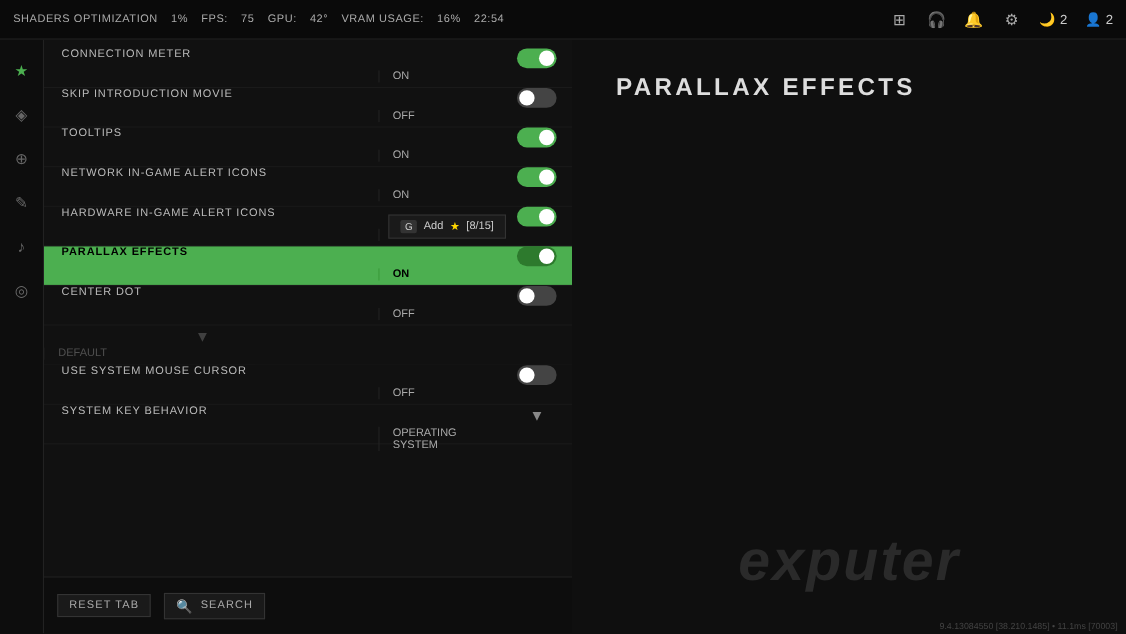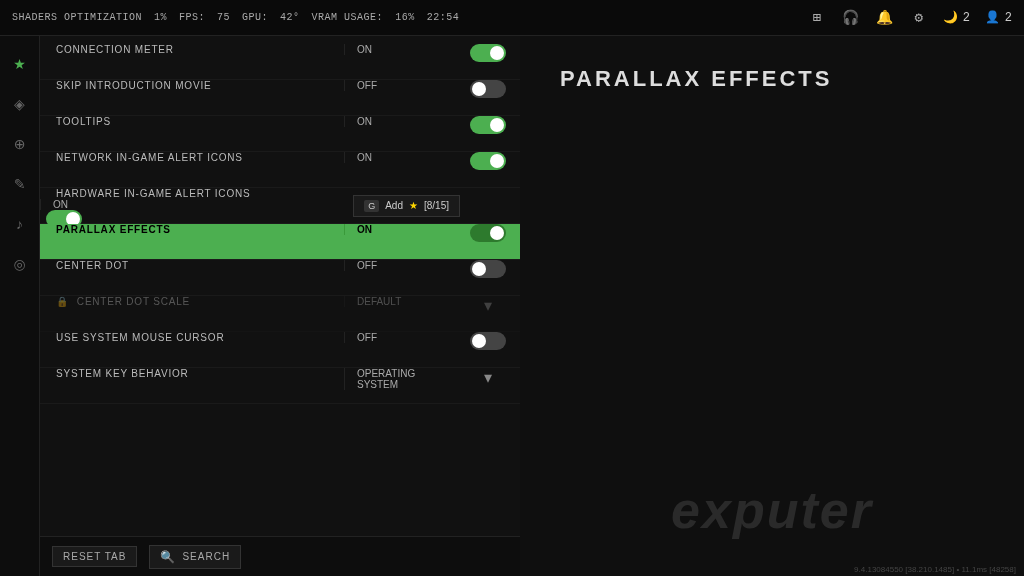--- a/index.html
+++ b/index.html
@@ -16,21 +16,20 @@
     
     .topbar {
       background: #0a0a0a;
       height: 36px;
       display: flex;
       align-items: center;
       padding: 0 12px;
       border-bottom: 1px solid #222;
       position: relative;
       z-index: 10;
-      font-family: Liberation Mono, monospace;
     }
     .topbar-left {
       display: flex;
       align-items: center;
       gap: 12px;
       font-size: 10px;
       color: #888;
       text-transform: uppercase;
       letter-spacing: 0.5px;
     }
@@ -152,20 +151,21 @@
       letter-spacing: 0.8px;
       color: #bbb;
     }
     .setting-value {
       width: 120px;
       padding: 0 12px;
       font-size: 10px;
       text-transform: uppercase;
       color: #aaa;
       border-left: 1px solid #222;
+      margin-top: 20px;
     }
     .setting-row.active .setting-value {
       border-left-color: #3a9a3a;
     }
 
     .toggle-control {
       width: 56px;
       display: flex;
       align-items: center;
       justify-content: center;
@@ -229,21 +229,21 @@
     .tooltip-popup .kbd {
       background: #333;
       padding: 1px 4px;
       border-radius: 2px;
       font-size: 9px;
     }
     .star { color: #FFD700; }
 
     
     .bottom-bar {
-      height: 40px;
+      height: 52px;
       background: #0d0d0d;
       border-top: 1px solid #222;
       display: flex;
       align-items: center;
       padding: 0 12px;
       gap: 12px;
     }
     .bottom-btn {
       display: flex;
       align-items: center;
@@ -396,21 +396,21 @@
       </div>
 
       <div class="setting-row">
         <div class="setting-label">NETWORK IN-GAME ALERT ICONS</div>
         <div class="setting-value">ON</div>
         <div class="toggle-control">
           <div class="toggle on"></div>
         </div>
       </div>
 
-      <div class="setting-row" style="position:relative;flex-direction:column;">
+      <div class="setting-row" style="position:relative;">
         <div class="setting-label">HARDWARE IN-GAME ALERT ICONS</div>
         <div class="setting-value">ON</div>
 
         <div class="tooltip-popup">
           <span class="kbd">G</span>
           <span>Add</span>
           <span class="star">★</span>
           <span>[8/15]</span>
         </div>
         <div class="toggle-control">
@@ -428,24 +428,20 @@
 
       <div class="setting-row">
         <div class="setting-label">CENTER DOT</div>
         <div class="setting-value">OFF</div>
         <div class="toggle-control">
           <div class="toggle off"></div>
         </div>
       </div>
 
       <div class="setting-row disabled">
-        <div class="setting-label">
-          <span style="margin-right:4px;">🔒</span>
-          <span>CENTER DOT SCALE</span>
-        </div>
         <div class="setting-value">DEFAULT</div>
         <div class="dropdown-control">▾</div>
       </div>
 
       <div class="setting-row">
         <div class="setting-label">USE SYSTEM MOUSE CURSOR</div>
         <div class="setting-value">OFF</div>
         <div class="toggle-control">
           <div class="toggle off"></div>
         </div>
@@ -476,17 +472,17 @@
     <div class="watermark">
       <div class="watermark-text">exputer</div>
       <div class="watermark-lines">
         <div class="wl-red"></div>
         <div class="wl-yellow"></div>
         <div class="wl-blue"></div>
       </div>
     </div>
 
     <div class="status-bar">
-      <span>9.4.13084550 [38.210.1485] • 11.1ms [48258]</span>
+      <span>9.4.13084550 [38.210.1485] • 11.1ms [70003]</span>
     </div>
   </div>
 
 </div>
 
 </body></html>

